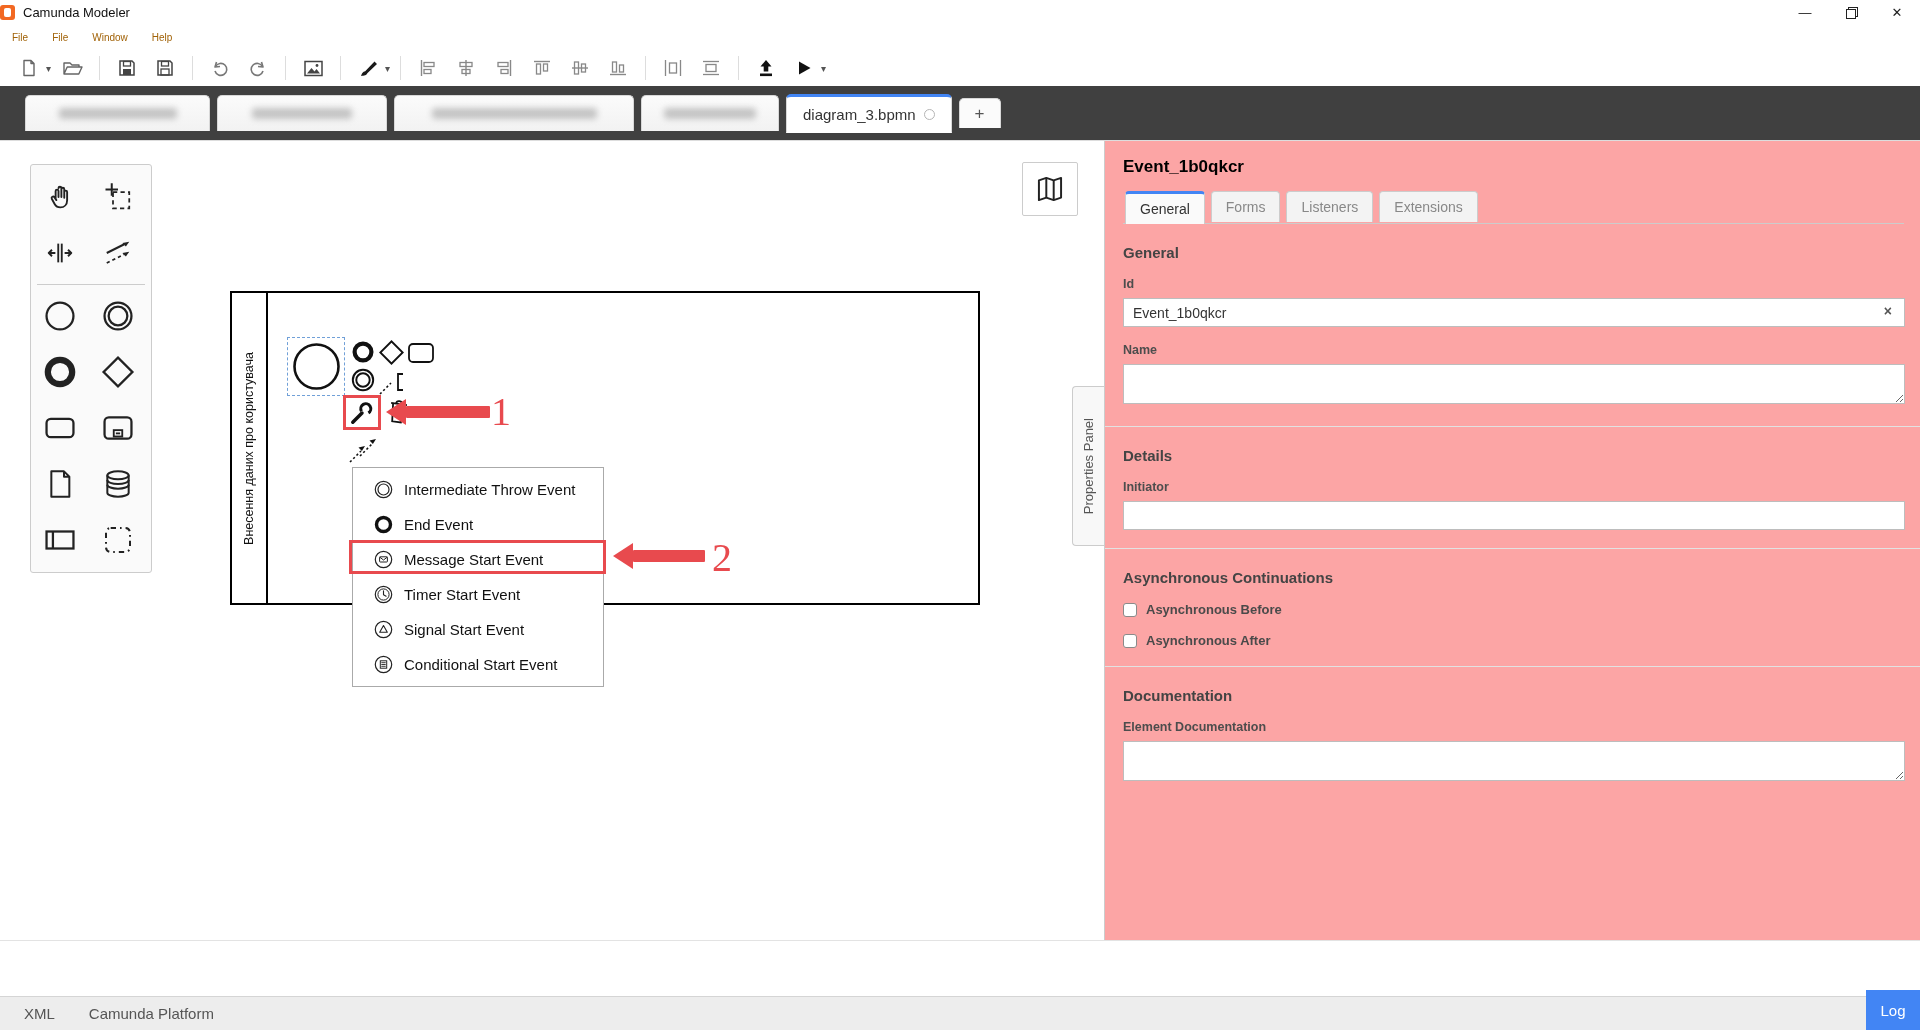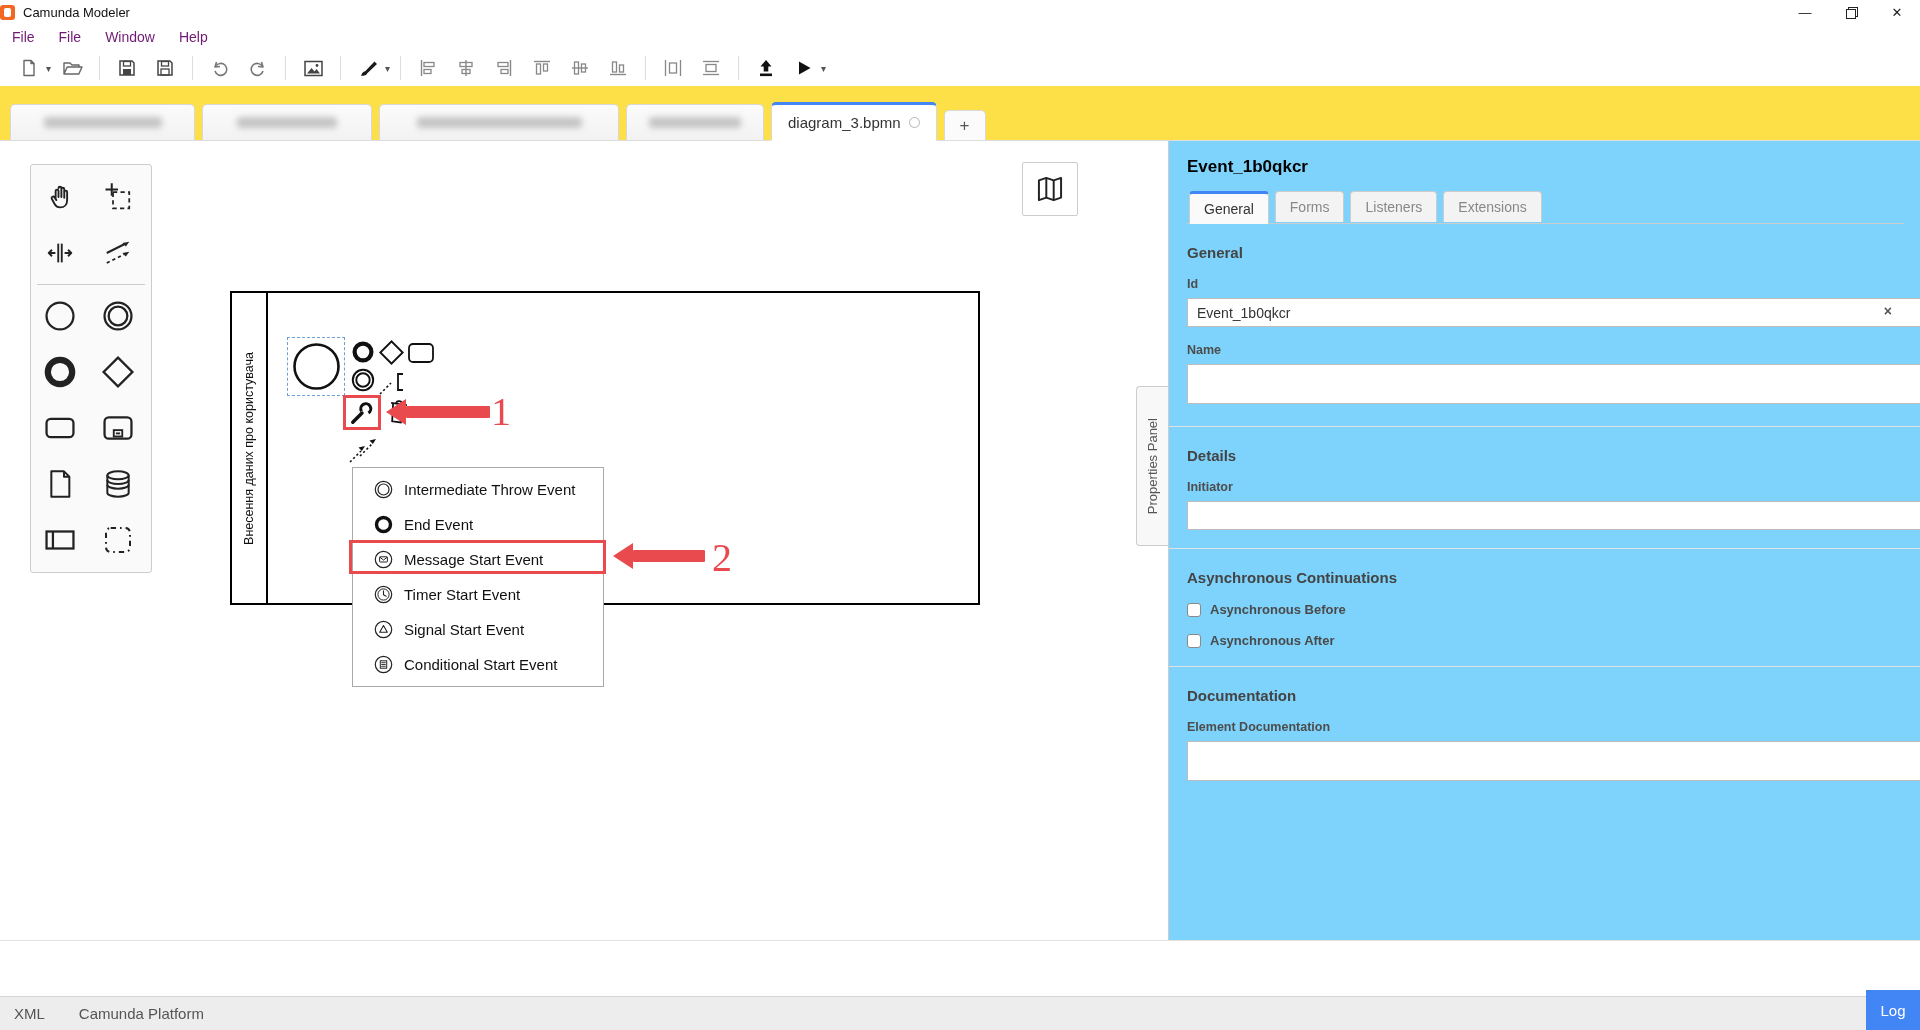--- a/index.html
+++ b/index.html
@@ -12,31 +12,31 @@
   .applogo::after { content:""; position:absolute; left:4px; top:3px; width:7px; height:9px; background:#fff; border-radius:2px; }
   .apptitle { font-size:13px; color:#111; margin-left:8px; }
   .wincontrols { margin-left:auto; display:flex; height:24px; }
   .winbtn { width:46px; height:24px; display:flex; align-items:center; justify-content:center; font-size:13px; color:#222; cursor:default; }
   .restore-shape { position:relative; width:10px; height:10px; }
   .restore-shape::before { content:""; position:absolute; left:2px; top:0; width:8px; height:8px; border:1px solid #222; background:#fff; }
   .restore-shape::after { content:""; position:absolute; left:0; top:2px; width:8px; height:8px; border:1px solid #222; background:#fff; }
 
   
   .menubar { height:26px; display:flex; align-items:center; gap:24px; padding-left:12px; background:#fff; }
-  .menuitem { font-size:14px; color:#701a75; }
+  .menuitem { font-size:10px; color:#a16207; }
 
   
   .toolbar { height:36px; display:flex; align-items:center; padding-left:10px; background:#fff; }
   .tbtn { height:30px; min-width:30px; display:flex; align-items:center; justify-content:center; margin:0 4px; }
   .tbtn svg { display:block; }
   .tcaret { font-size:10px; color:#555; margin:0 2px 0 -2px; }
   .tsep { width:1px; height:24px; background:#ddd; margin:0 8px; }
 
   
-  .tabbar { height:55px; background:#fde047; border-bottom:1px solid #ddd; position:relative; display:flex; align-items:flex-end; padding-left:10px; }
+  .tabbar { height:55px; background:#404040; border-bottom:1px solid #ddd; position:relative; display:flex; align-items:center; padding-left:25px; }
   .tab { height:36px; border:1px solid #d8d8d8; border-bottom:none; border-radius:5px 5px 0 0; background:linear-gradient(#fbfbfb,#f2f2f2); margin-right:7px; display:flex; align-items:center; justify-content:center; }
   .blurbar { height:11px; background:#9a9a9a; opacity:.55; border-radius:3px; filter:blur(3px); }
   .tab.active { background:#fff; border-top:3px solid #4285f4; border-color:#d8d8d8; border-top-color:#4285f4; height:39px; margin-bottom:-1px; border-bottom:1px solid #fff; gap:8px; padding:0 16px; }
   .tab.active .tablabel { font-size:15px; color:#333; }
   .unsaved-dot { width:11px; height:11px; border:1.5px solid #b5b5b5; border-radius:50%; }
   .tab.plus { width:42px; height:30px; font-size:17px; color:#555; background:#fbfbfb; }
 
   
   .content { height:799px; display:flex; }
   .canvas { position:relative; flex:1 1 auto; background:#fff; overflow:hidden; }
@@ -68,39 +68,39 @@
   .ctxmenu { position:absolute; left:352px; top:326px; width:252px; background:#fff; border:1px solid #aaa; padding:4px 8px; }
   .ctxrow { height:35px; display:flex; align-items:center; gap:11px; padding-left:13px; }
   .ctxrow .lbl { font-size:15px; color:#111; }
 
   
   .minimap { position:absolute; left:1022px; top:21px; width:56px; height:54px; background:#fff; border:1px solid #ccc; border-radius:2px; display:flex; align-items:center; justify-content:center; }
   .propstoggle { position:absolute; right:0; top:245px; width:32px; height:160px; background:#f8f8f8; border:1px solid #ccc; border-right:none; border-radius:4px 0 0 4px; display:flex; align-items:center; justify-content:center; }
   .propstoggle span { writing-mode:vertical-rl; transform:rotate(180deg); font-size:13px; color:#555; }
 
   
-  .props { width:752px; flex:0 0 auto; background:#7dd3fc; border-left:1px solid #ccc; padding:16px 16px 0 18px; position:relative; }
+  .props { width:816px; flex:0 0 auto; background:#fca5a5; border-left:1px solid #ccc; padding:16px 16px 0 18px; position:relative; }
   .props h1 { font-size:17px; color:#000; font-weight:bold; }
   .ptabs { display:flex; margin-top:14px; border-bottom:1px solid #ccc; padding-left:2px; }
   .ptab { height:31px; padding:0 14px; display:flex; align-items:center; font-size:14px; color:#888; background:#f3f3f3; border:1px solid #ccc; border-bottom:none; border-radius:4px 4px 0 0; margin-right:6px; }
   .ptab.active { background:#fafafa; border-top:3px solid #4285f4; color:#333; margin-bottom:-1px; height:33px; }
   .psection-h { font-size:15px; font-weight:bold; color:#444; margin-top:20px; }
   .plabel { font-size:12.5px; font-weight:bold; color:#4d4d4d; margin-top:16px; }
   .pinputwrap { position:relative; margin-top:7px; }
   .pinput { width:782px; height:29px; border:1px solid #bdbdbd; background:#fff; font-size:14px; color:#333; padding:0 26px 0 9px; font-family:"Liberation Sans", sans-serif; }
   .clearx { position:absolute; right:12px; top:6px; font-size:14px; font-weight:bold; color:#555; line-height:1; }
   .ptextarea { width:782px; height:40px; border:1px solid #bdbdbd; background:#fff; font-size:14px; color:#333; padding:4px 8px; margin-top:7px; resize:both; font-family:"Liberation Sans", sans-serif; }
   .pdivider { height:1px; background:#e2e2e2; margin:18px -16px 0 -18px; }
   .chkrow { display:flex; align-items:center; gap:9px; margin-top:16px; }
   .chk { width:14px; height:14px; border:1px solid #8a8a8a; border-radius:3px; background:#fff; }
   .chklabel { font-size:13px; font-weight:bold; color:#4a4a4a; }
 
   
   .bottomgap { height:56px; background:#fff; border-top:1px solid #e3e3e3; }
-  .statusbar { height:34px; background:#ededed; border-top:1px solid #d5d5d5; display:flex; align-items:center; gap:34px; padding-left:14px; position:relative; }
+  .statusbar { height:34px; background:#ededed; border-top:1px solid #d5d5d5; display:flex; align-items:center; gap:34px; padding-left:24px; position:relative; }
   .statusitem { font-size:15px; color:#555; }
   .logbtn { position:absolute; right:0; bottom:0; width:54px; height:40px; background:#4285f4; color:#fff; font-size:15px; display:flex; align-items:center; justify-content:center; }
 </style>
 </head>
 <body>
 
 <div class="root">
 
   <div class="titlebar">
     <div class="applogo"></div>

